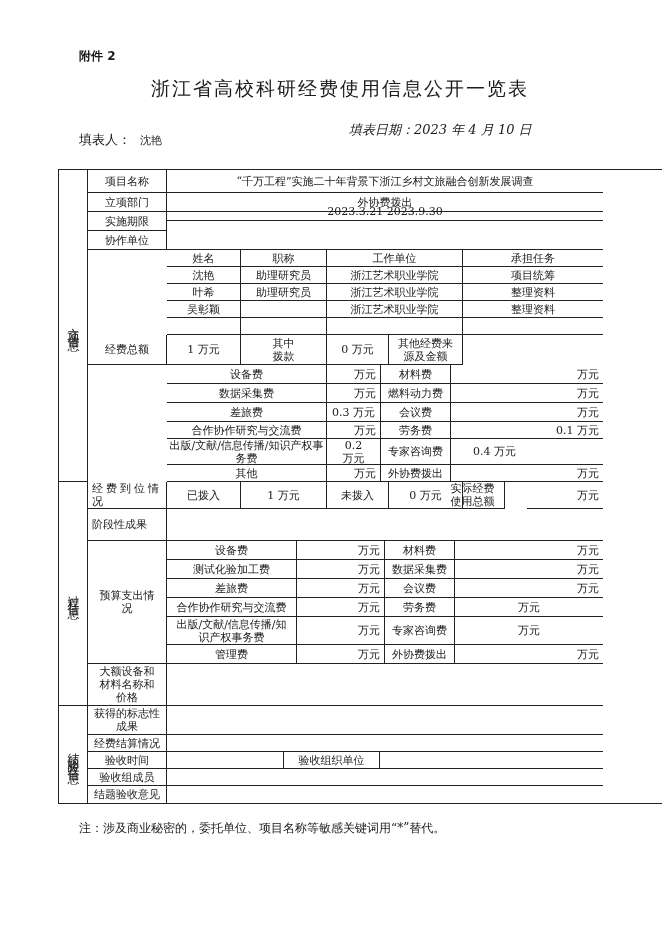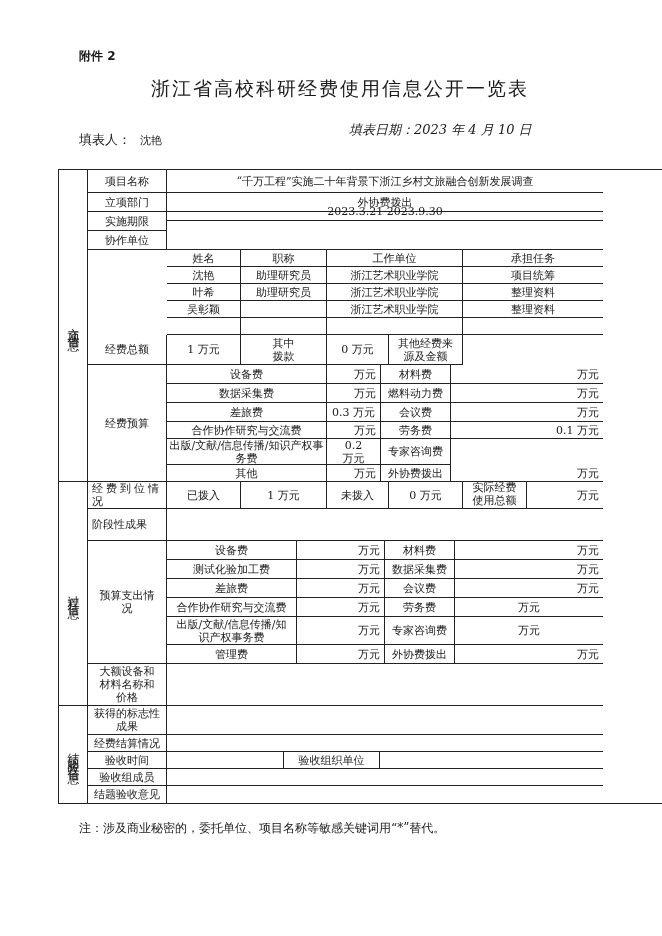--- a/index.html
+++ b/index.html
@@ -68,21 +68,20 @@
   <div class="c" style="left:182px;top:148px;width:86px;height:17px;"></div>
   <div class="c" style="left:268px;top:148px;width:136px;height:17px;"></div>
   <div class="c nb-r" style="left:404px;top:148px;width:140px;height:17px;"></div>
 
   <div class="c" style="left:29px;top:165px;width:79px;height:30px;">经费总额</div>
   <div class="c" style="left:108px;top:165px;width:74px;height:30px;">1 万元</div>
   <div class="c" style="left:182px;top:165px;width:86px;height:30px;padding:0 28px;">其中拨款</div>
   <div class="c" style="left:268px;top:165px;width:62px;height:30px;">0 万元</div>
   <div class="c" style="left:330px;top:165px;width:74px;height:30px;padding:0 8px;">其他经费来源及金额</div>
 
-  <div class="c" style="left:29px;top:195px;width:79px;height:117px;">经费预算</div>
 
   <div class="c" style="left:108px;top:195px;width:160px;height:19px;">设备费</div>
   <div class="c r" style="left:268px;top:195px;width:54px;height:19px;">万元</div>
   <div class="c" style="left:322px;top:195px;width:70px;height:19px;">材料费</div>
   <div class="c r nb-r" style="left:392px;top:195px;width:152px;height:19px;">万元</div>
 
   <div class="c" style="left:108px;top:214px;width:160px;height:19px;">数据采集费</div>
   <div class="c r" style="left:268px;top:214px;width:54px;height:19px;">万元</div>
   <div class="c" style="left:322px;top:214px;width:70px;height:19px;">燃料动力费</div>
   <div class="c r nb-r" style="left:392px;top:214px;width:152px;height:19px;">万元</div>
@@ -93,32 +92,33 @@
   <div class="c r nb-r" style="left:392px;top:233px;width:152px;height:19px;">万元</div>
 
   <div class="c" style="left:108px;top:252px;width:160px;height:17px;">合作协作研究与交流费</div>
   <div class="c r" style="left:268px;top:252px;width:54px;height:17px;">万元</div>
   <div class="c" style="left:322px;top:252px;width:70px;height:17px;">劳务费</div>
   <div class="c r nb-r" style="left:392px;top:252px;width:152px;height:17px;">0.1 万元</div>
 
   <div class="c" style="left:108px;top:269px;width:160px;height:26px;">出版/文献/信息传播/知识产权事务费</div>
   <div class="c" style="left:268px;top:269px;width:54px;height:26px;padding:0 12px;">0.2 万元</div>
   <div class="c" style="left:322px;top:269px;width:70px;height:26px;">专家咨询费</div>
+  <div class="c nb-r" style="left:392px;top:269px;width:152px;height:26px;justify-content:flex-start;padding-left:22px;">0.4 万元</div>
 
   <div class="c" style="left:108px;top:295px;width:160px;height:17px;">其他</div>
   <div class="c r" style="left:268px;top:295px;width:54px;height:17px;">万元</div>
   <div class="c" style="left:322px;top:295px;width:70px;height:17px;">外协费拨出</div>
   <div class="c r nb-r" style="left:392px;top:295px;width:152px;height:17px;">万元</div>
 
   <div class="c" style="left:29px;top:312px;width:79px;height:27px;justify-content:flex-start;text-align:left;letter-spacing:3px;padding-left:4px;">经费到位情况</div>
   <div class="c" style="left:108px;top:312px;width:74px;height:27px;">已拨入</div>
   <div class="c" style="left:182px;top:312px;width:86px;height:27px;">1 万元</div>
   <div class="c" style="left:268px;top:312px;width:62px;height:27px;">未拨入</div>
   <div class="c" style="left:330px;top:312px;width:74px;height:27px;">0 万元</div>
-  <div class="c" style="left:404px;top:312px;width:64px;height:27px;padding:0 6px;font-family:Liberation Mono, monospace;">实际经费使用总额</div>
+  <div class="c" style="left:382px;top:312px;width:64px;height:27px;padding:0 6px;">实际经费使用总额</div>
   <div class="c r nb-r" style="left:468px;top:312px;width:76px;height:27px;">万元</div>
 
   <div class="c" style="left:29px;top:339px;width:79px;height:32px;justify-content:flex-start;padding-left:4px;">阶段性成果</div>
   <div class="c nb-r" style="left:108px;top:339px;width:436px;height:32px;"></div>
 
   <div class="c" style="left:29px;top:371px;width:79px;height:123px;padding:0 8px;">预算支出情况</div>
 
   <div class="c" style="left:108px;top:371px;width:130px;height:19px;">设备费</div>
   <div class="c r" style="left:238px;top:371px;width:88px;height:19px;">万元</div>
   <div class="c" style="left:326px;top:371px;width:70px;height:19px;">材料费</div>

